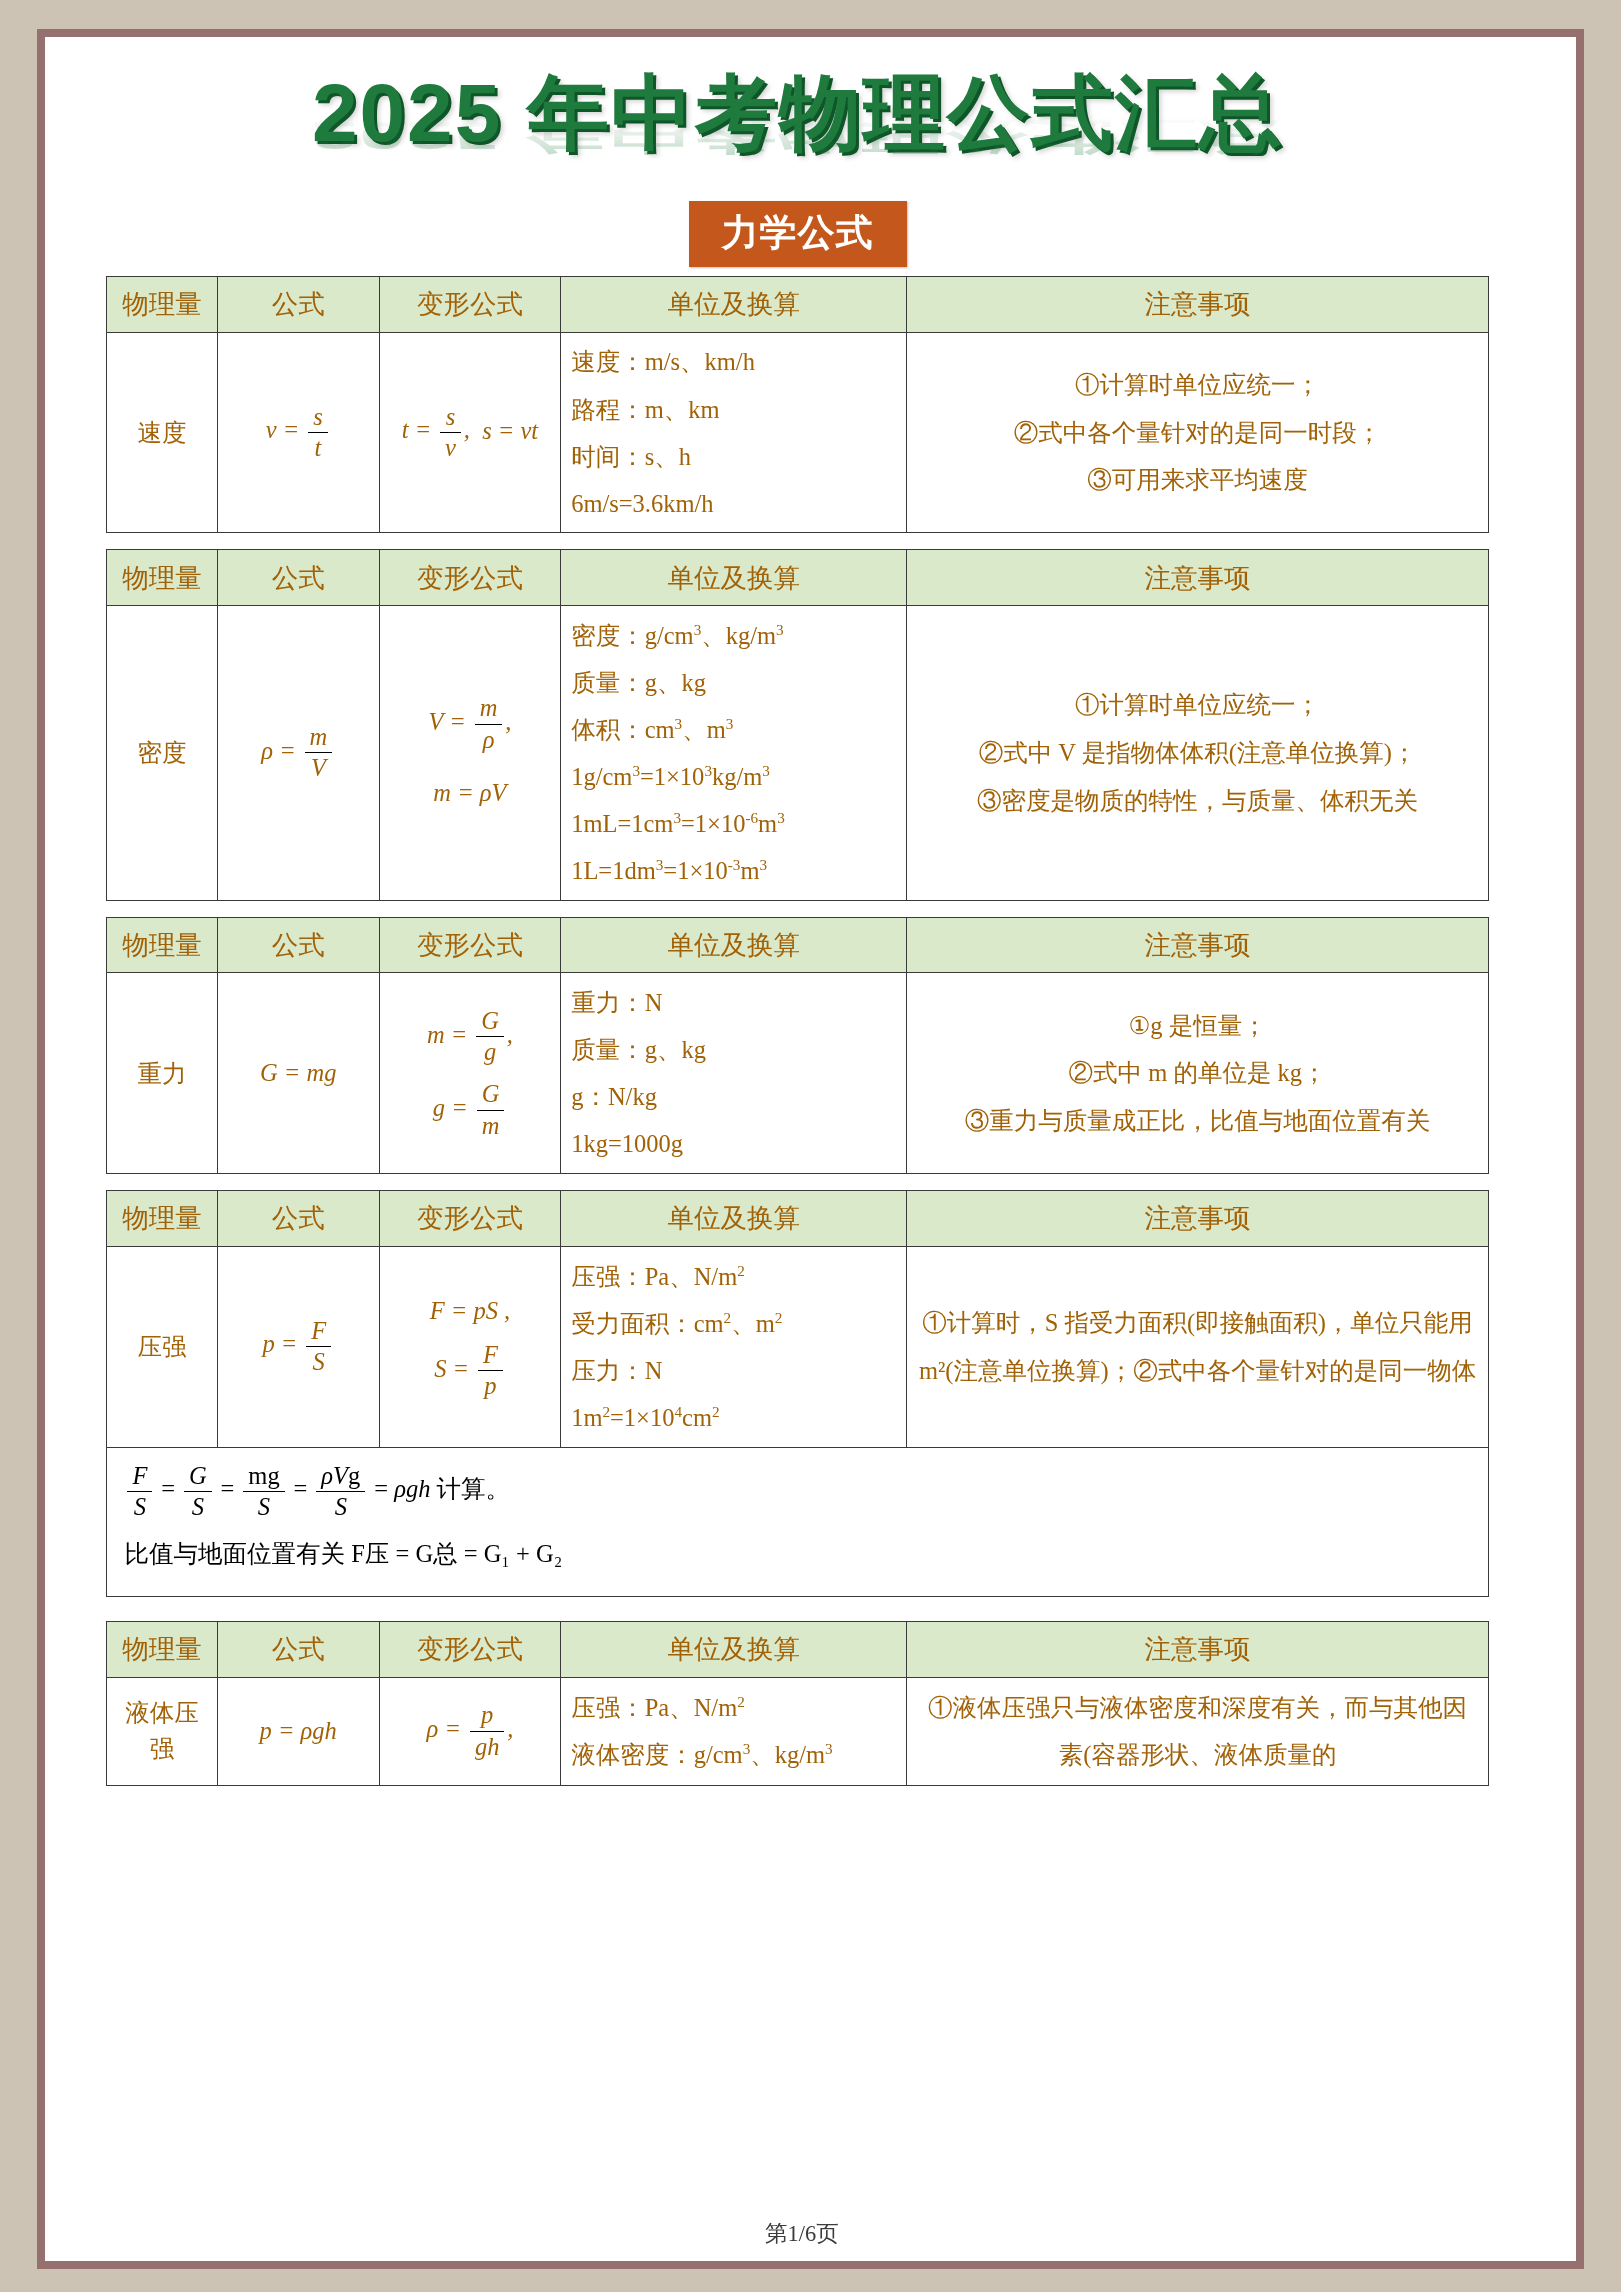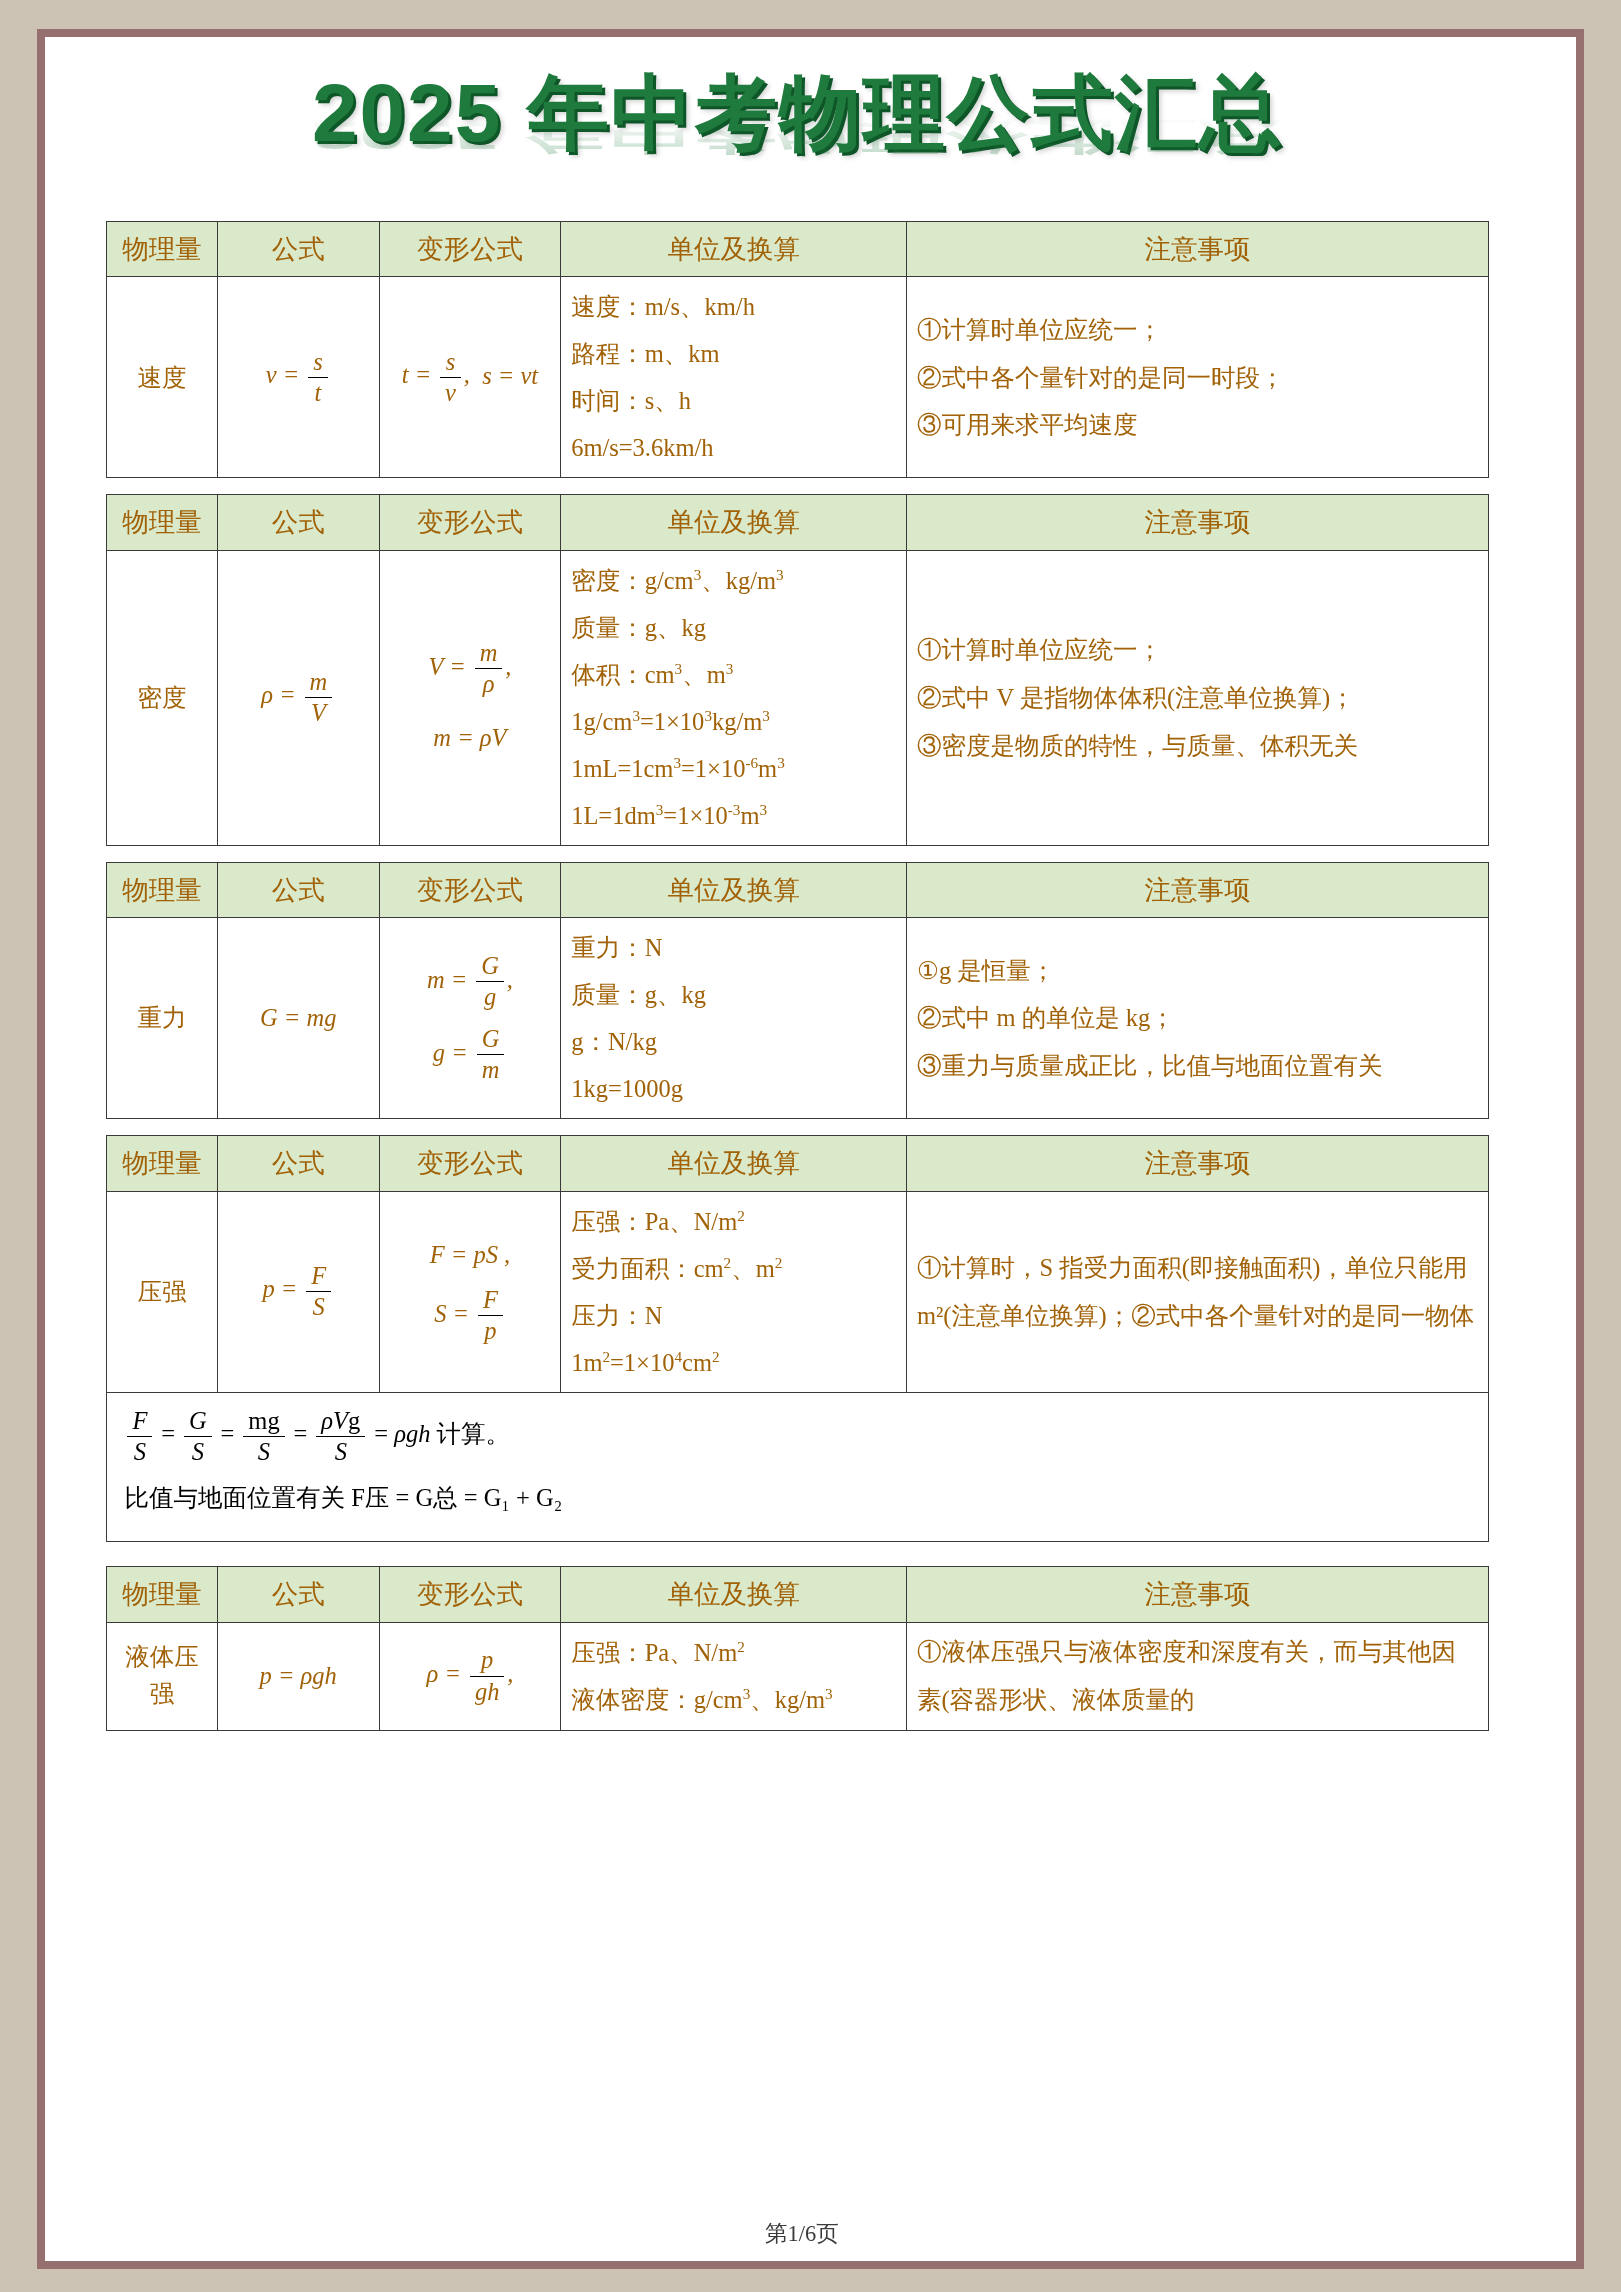--- a/index.html
+++ b/index.html
@@ -89,21 +89,21 @@
     text-align:center;
     height:45px;
     padding:4.9px 5.9px;
   }
   .c1{width:98px;}
   .c2{width:149px;}
   .c3{width:169px;}
   .c4{width:333px;}
   .c5{width:auto;}
   .unit-cell{line-height:1.92;font-size:24.5px;padding-left:17.6px;}
-  .note-cell{line-height:1.95;font-size:24.5px;padding-left:15.7px;padding-right:11.8px;}
+  .note-cell{line-height:1.95;font-size:24.5px;padding-left:15.7px;padding-right:11.8px;text-align:center;}
   .qty-cell{text-align:center;font-size:26.5px;line-height:1.45;}
   .formula-cell{text-align:center;font-style:italic;font-size:27.4px;line-height:1.5;}
 
   
   .mi{font-family:"Liberation Serif","DejaVu Serif",serif;font-style:italic;}
   .frac{display:inline-block;vertical-align:middle;text-align:center;margin:0 2.9px;}
   .frac .num{display:block;border-bottom:1.4px solid #000;padding:0 4.9px 1px 4.9px;line-height:1.16;}
   .frac .den{display:block;padding:1px 4.9px 0 4.9px;line-height:1.16;}
   .upr{font-style:normal;}
   sup,sub{font-size:0.62em;font-style:normal;}
@@ -133,20 +133,23 @@
 <body>
 
 <div class="page-frame">
   <div class="page-inner">
 
     <div class="title-wrap">
       <div class="doc-title">2025 年中考物理公式汇总</div>
       <div class="doc-title-reflection">2025 年中考物理公式汇总</div>
     </div>
 
+    <div class="badge-row">
+      <span class="section-badge">力学公式</span>
+    </div>
 
     <table class="ftab">
       <thead>
         <tr>
           <th class="c1">物理量</th>
           <th class="c2">公式</th>
           <th class="c3">变形公式</th>
           <th class="c4">单位及换算</th>
           <th class="c5">注意事项</th>
         </tr>

